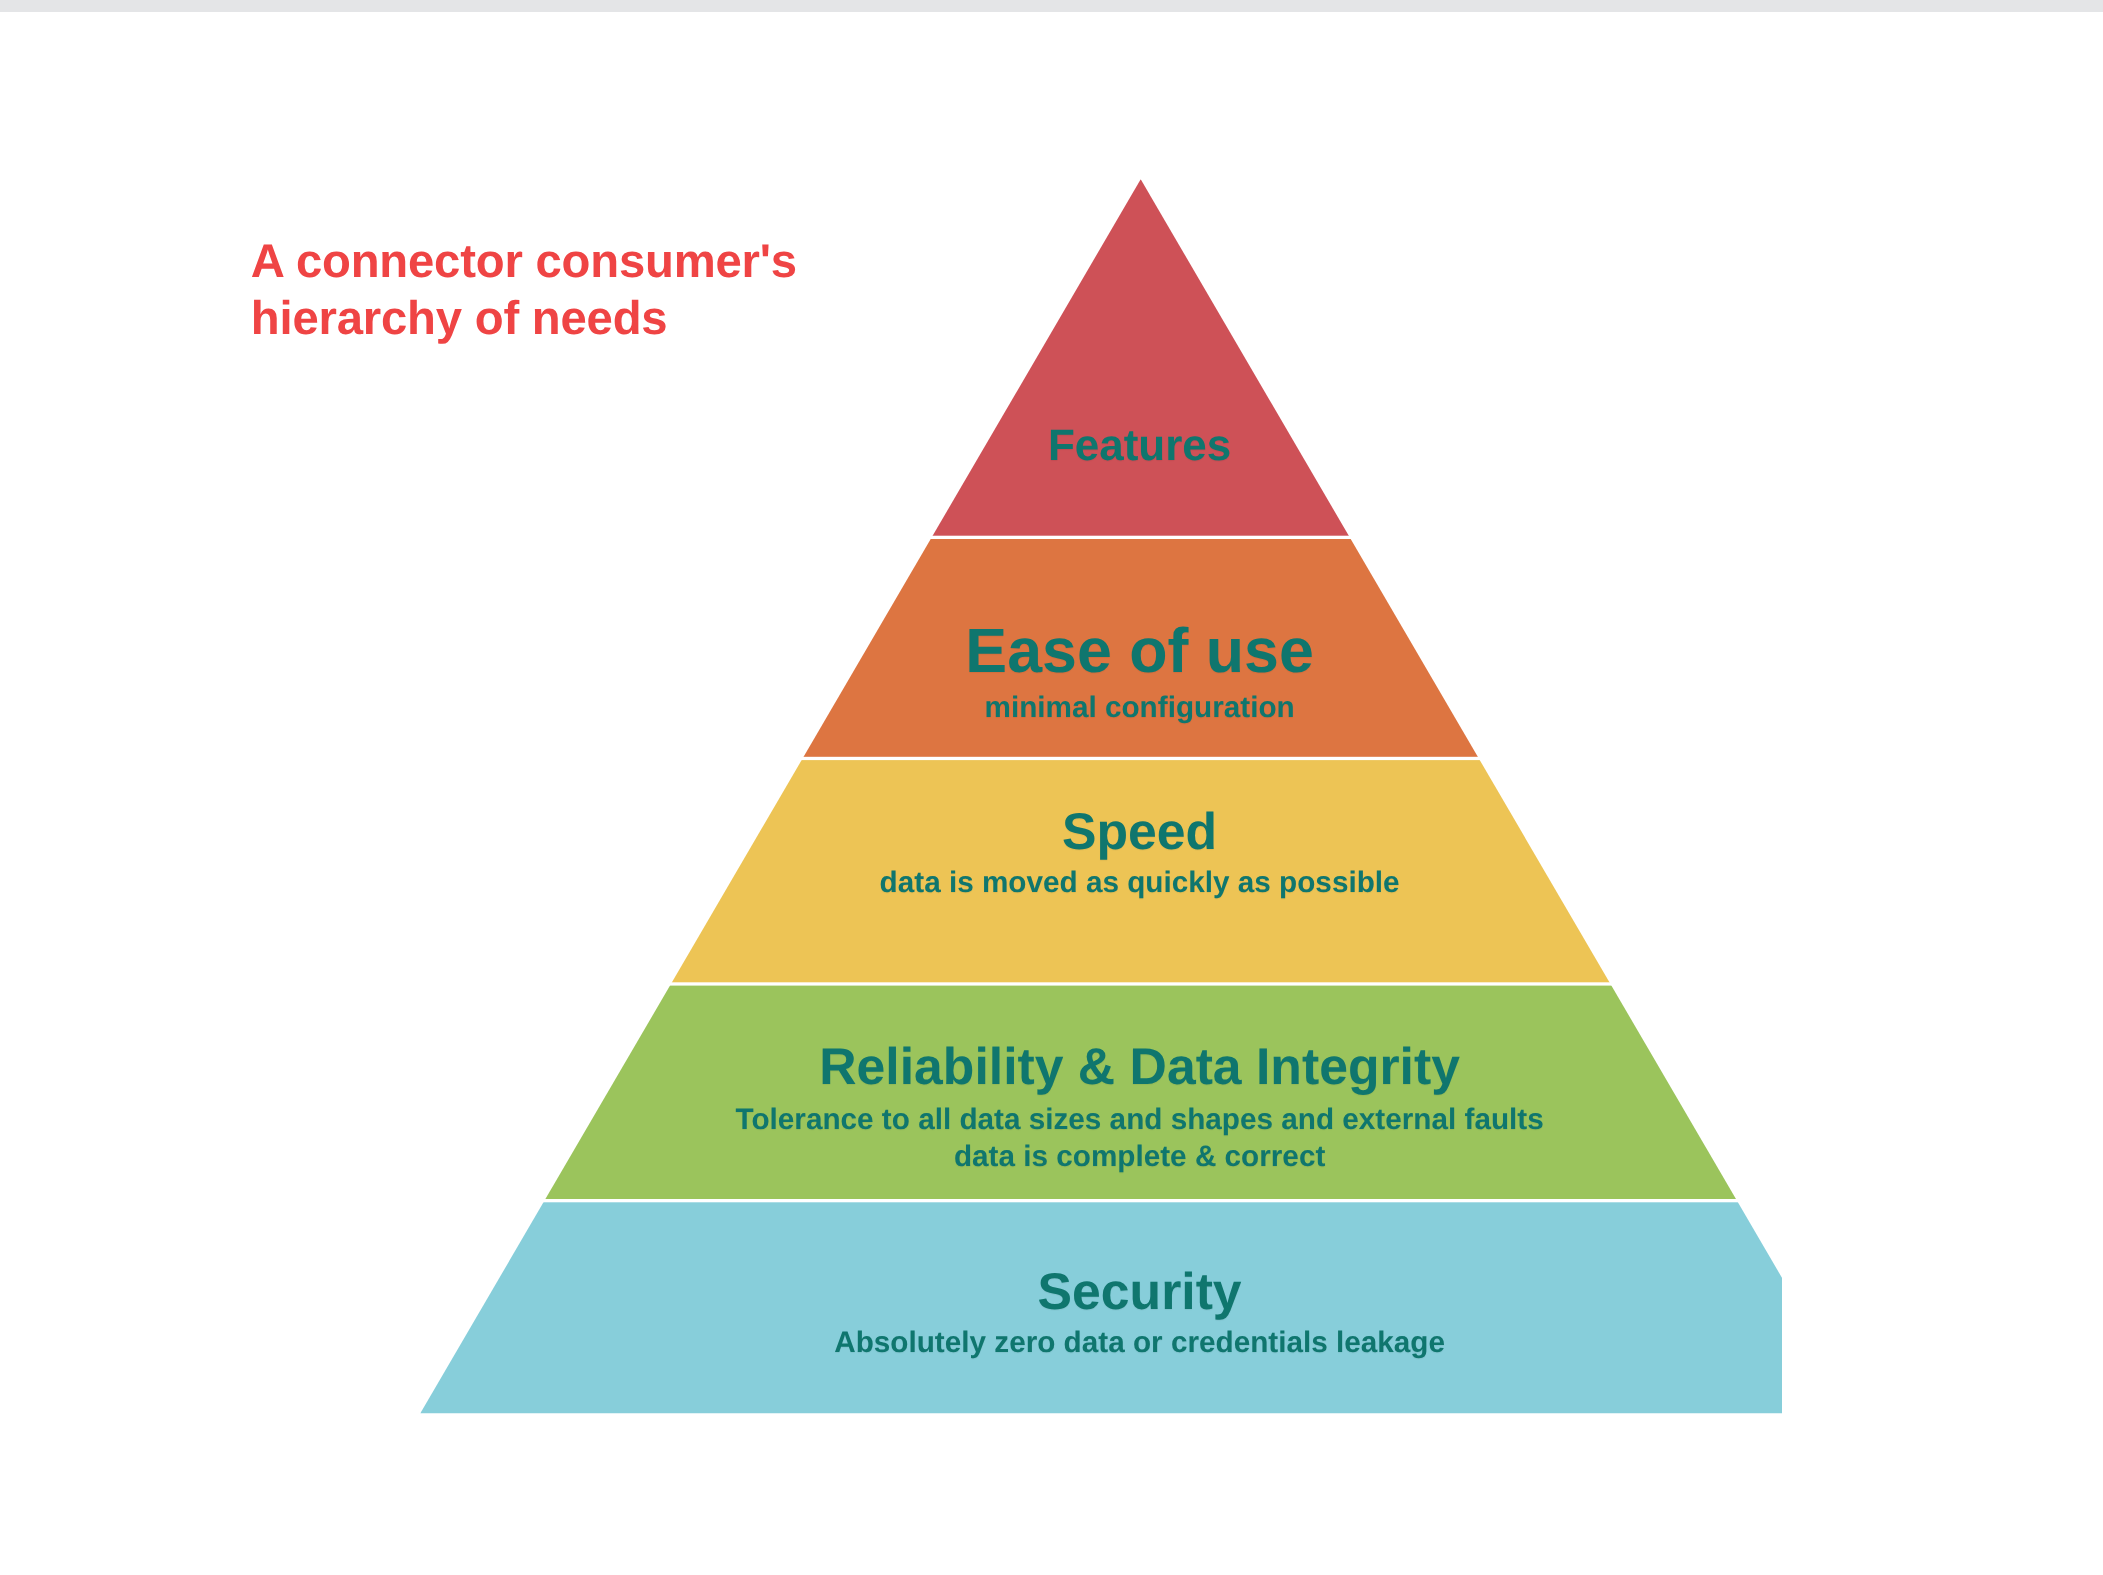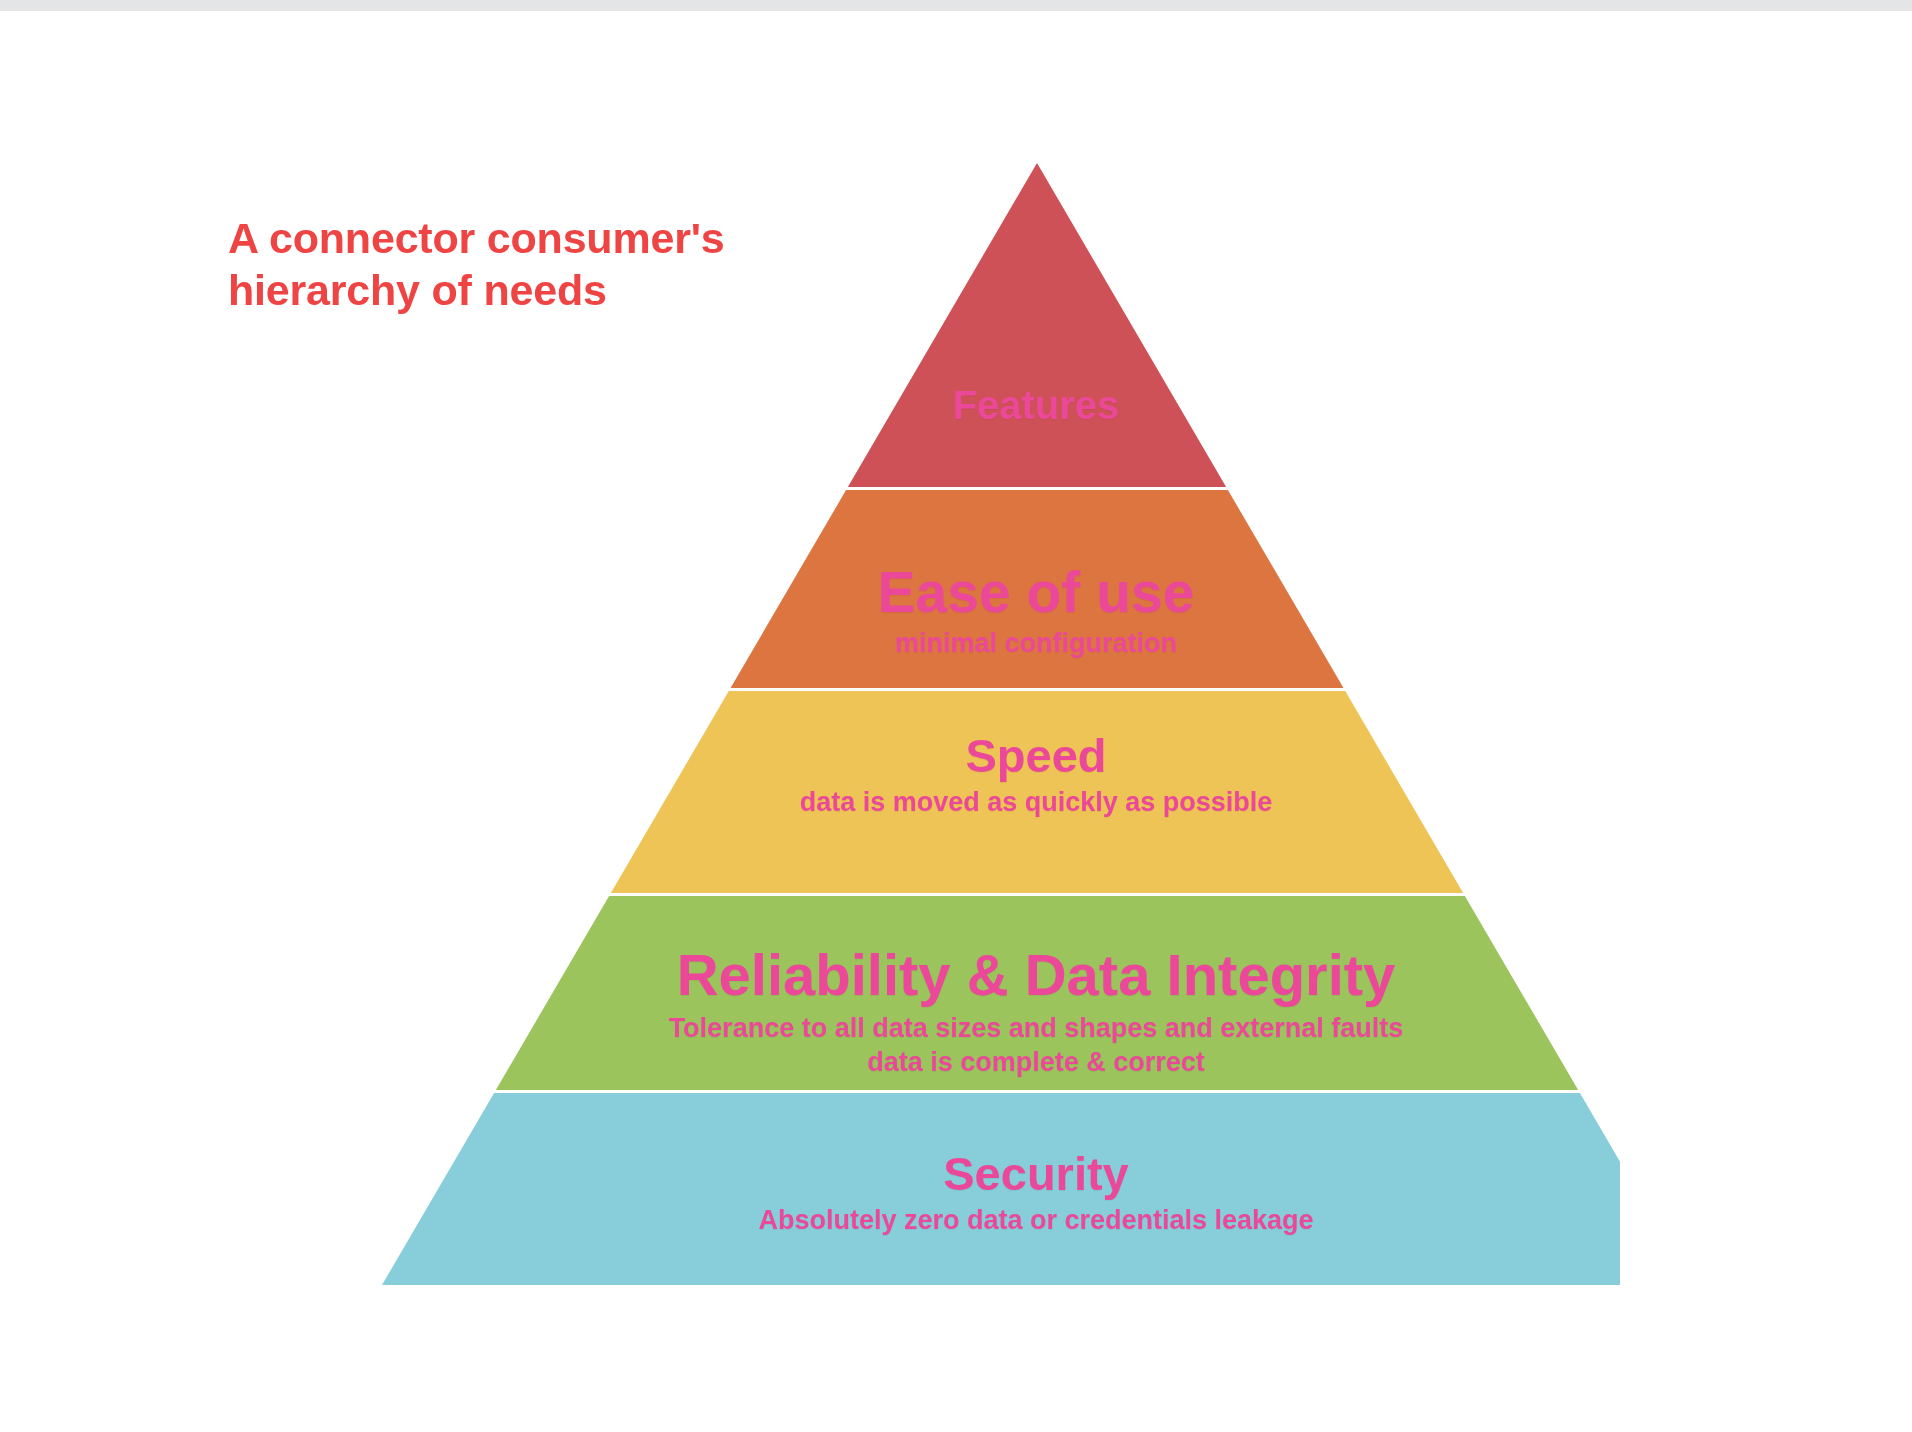--- a/index.html
+++ b/index.html
@@ -46,21 +46,21 @@
   #pyramid {
     position: absolute;
     left: 0;
     top: 0;
     width: 1912px;
     height: 1432px;
   }
   .tier-label {
     position: absolute;
     text-align: center;
-    color: #ec4899;
+    color: #0f766e;
     font-weight: bold;
     line-height: 1.02;
     text-shadow: 0 1px 1px rgba(0,0,0,0.06);
   }
   .tier-title {
     display: block;
     white-space: nowrap;
   }
   .tier-sub {
     display: block;
@@ -82,21 +82,21 @@
 
   #label-speed {
     left: 556px; top: 732px; width: 960px;
   }
   #label-speed .tier-title { font-size: 47px; }
   #label-speed .tier-sub { font-size: 27px; margin-top: 9px; }
 
   #label-reliability {
     left: 446px; top: 945px; width: 1180px;
   }
-  #label-reliability .tier-title { font-size: 58px; }
+  #label-reliability .tier-title { font-size: 47px; }
   #label-reliability .tier-sub { font-size: 27px; margin-top: 8px; line-height: 1.25; }
 
   #label-security {
     left: 386px; top: 1150px; width: 1300px;
   }
   #label-security .tier-title { font-size: 47px; }
   #label-security .tier-sub { font-size: 27px; margin-top: 9px; }
 </style>
 </head>
 <body>

